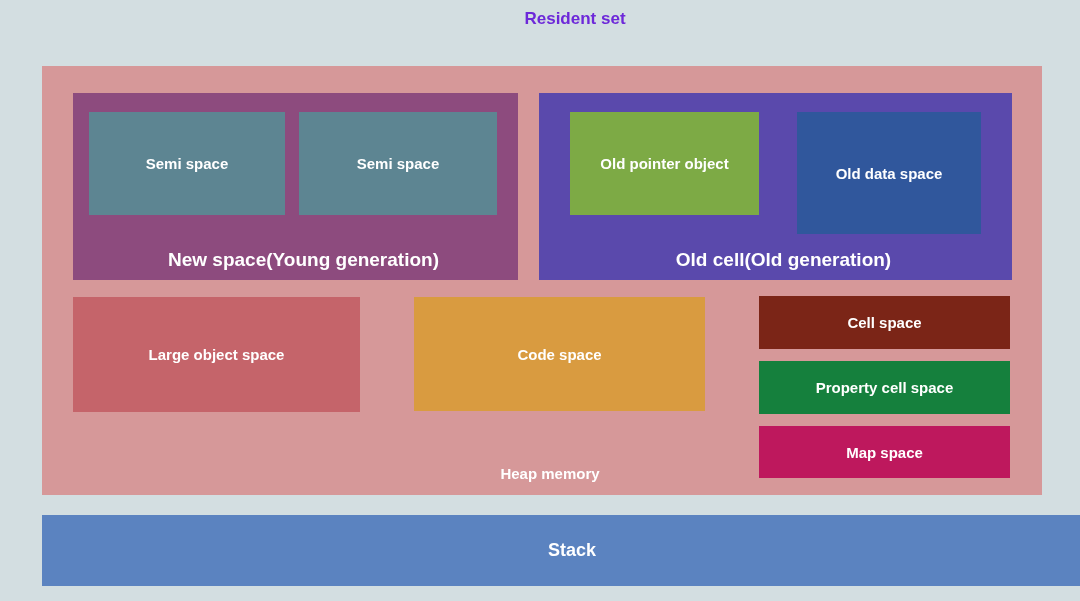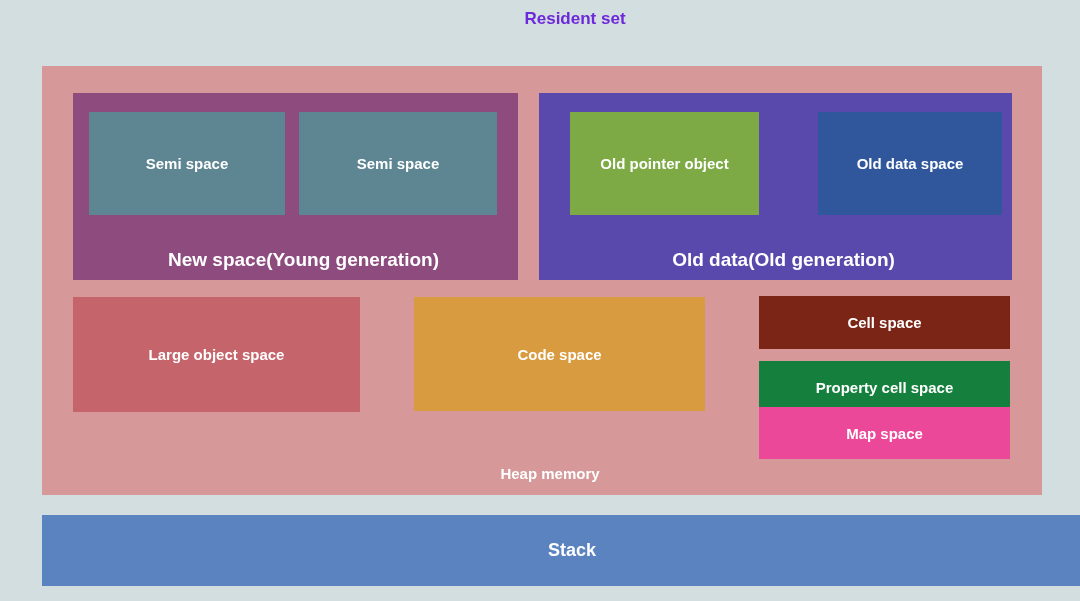--- a/index.html
+++ b/index.html
@@ -61,30 +61,30 @@
   <div class="section" style="left: 42px; top: 66px; width: 1000px; height: 429px; background-color: rgb(214, 152, 153);">
 
     <div class="section" style="left: 31px; top: 27px; width: 445px; height: 187px; background-color: rgb(141, 75, 126);">
       <div class="box small-label" style="left: 16px; top: 19px; width: 196px; height: 103px; background-color: rgb(93, 133, 146);">Semi space</div>
       <div class="box small-label" style="left: 226px; top: 19px; width: 198px; height: 103px; background-color: rgb(93, 133, 146);">Semi space</div>
       <div class="section-label">New space(Young generation)</div>
     </div>
 
     <div class="section" style="left: 497px; top: 27px; width: 473px; height: 187px; background-color: rgb(90, 73, 172);">
       <div class="box small-label" style="left: 31px; top: 19px; width: 189px; height: 103px; background-color: rgb(125, 170, 69);">Old pointer object</div>
-      <div class="box small-label" style="left: 258px; top: 19px; width: 184px; height: 103px; background-color: rgb(48, 87, 156); margin-left: 21px;">Old data space</div>
-      <div class="section-label">Old data(Old generation)</div>
+      <div class="box small-label" style="left: 258px; top: 19px; width: 184px; height: 122px; background-color: rgb(48, 87, 156);">Old data space</div>
+      <div class="section-label">Old cell(Old generation)</div>
     </div>
 
     <div class="box small-label" style="left: 31px; top: 231px; width: 287px; height: 115px; background-color: rgb(197, 100, 106);">Large object space</div>
 
     <div class="box small-label" style="left: 372px; top: 231px; width: 291px; height: 114px; background-color: rgb(217, 155, 64);">Code space</div>
 
     <div class="box small-label" style="left: 717px; top: 230px; width: 251px; height: 53px; background-color: rgb(123, 37, 23);">Cell space</div>
     <div class="box small-label" style="left: 717px; top: 295px; width: 251px; height: 53px; background-color: #15803d;">Property cell space</div>
-    <div class="box small-label" style="left: 717px; top: 341px; width: 251px; height: 52px; background-color: #ec4899;">Map space</div>
+    <div class="box small-label" style="left: 717px; top: 360px; width: 251px; height: 52px; background-color: #be185d;">Map space</div>
 
     <div class="section-label mid-label" style="bottom:10px;">Heap memory</div>
   </div>
 
   <div class="box mid-label" style="left: 42px; top: 515px; width: 1060px; height: 71px; font-size: 18px; background-color: rgb(91, 131, 192);">Stack</div>
 
 </div>
 
 </body></html>

